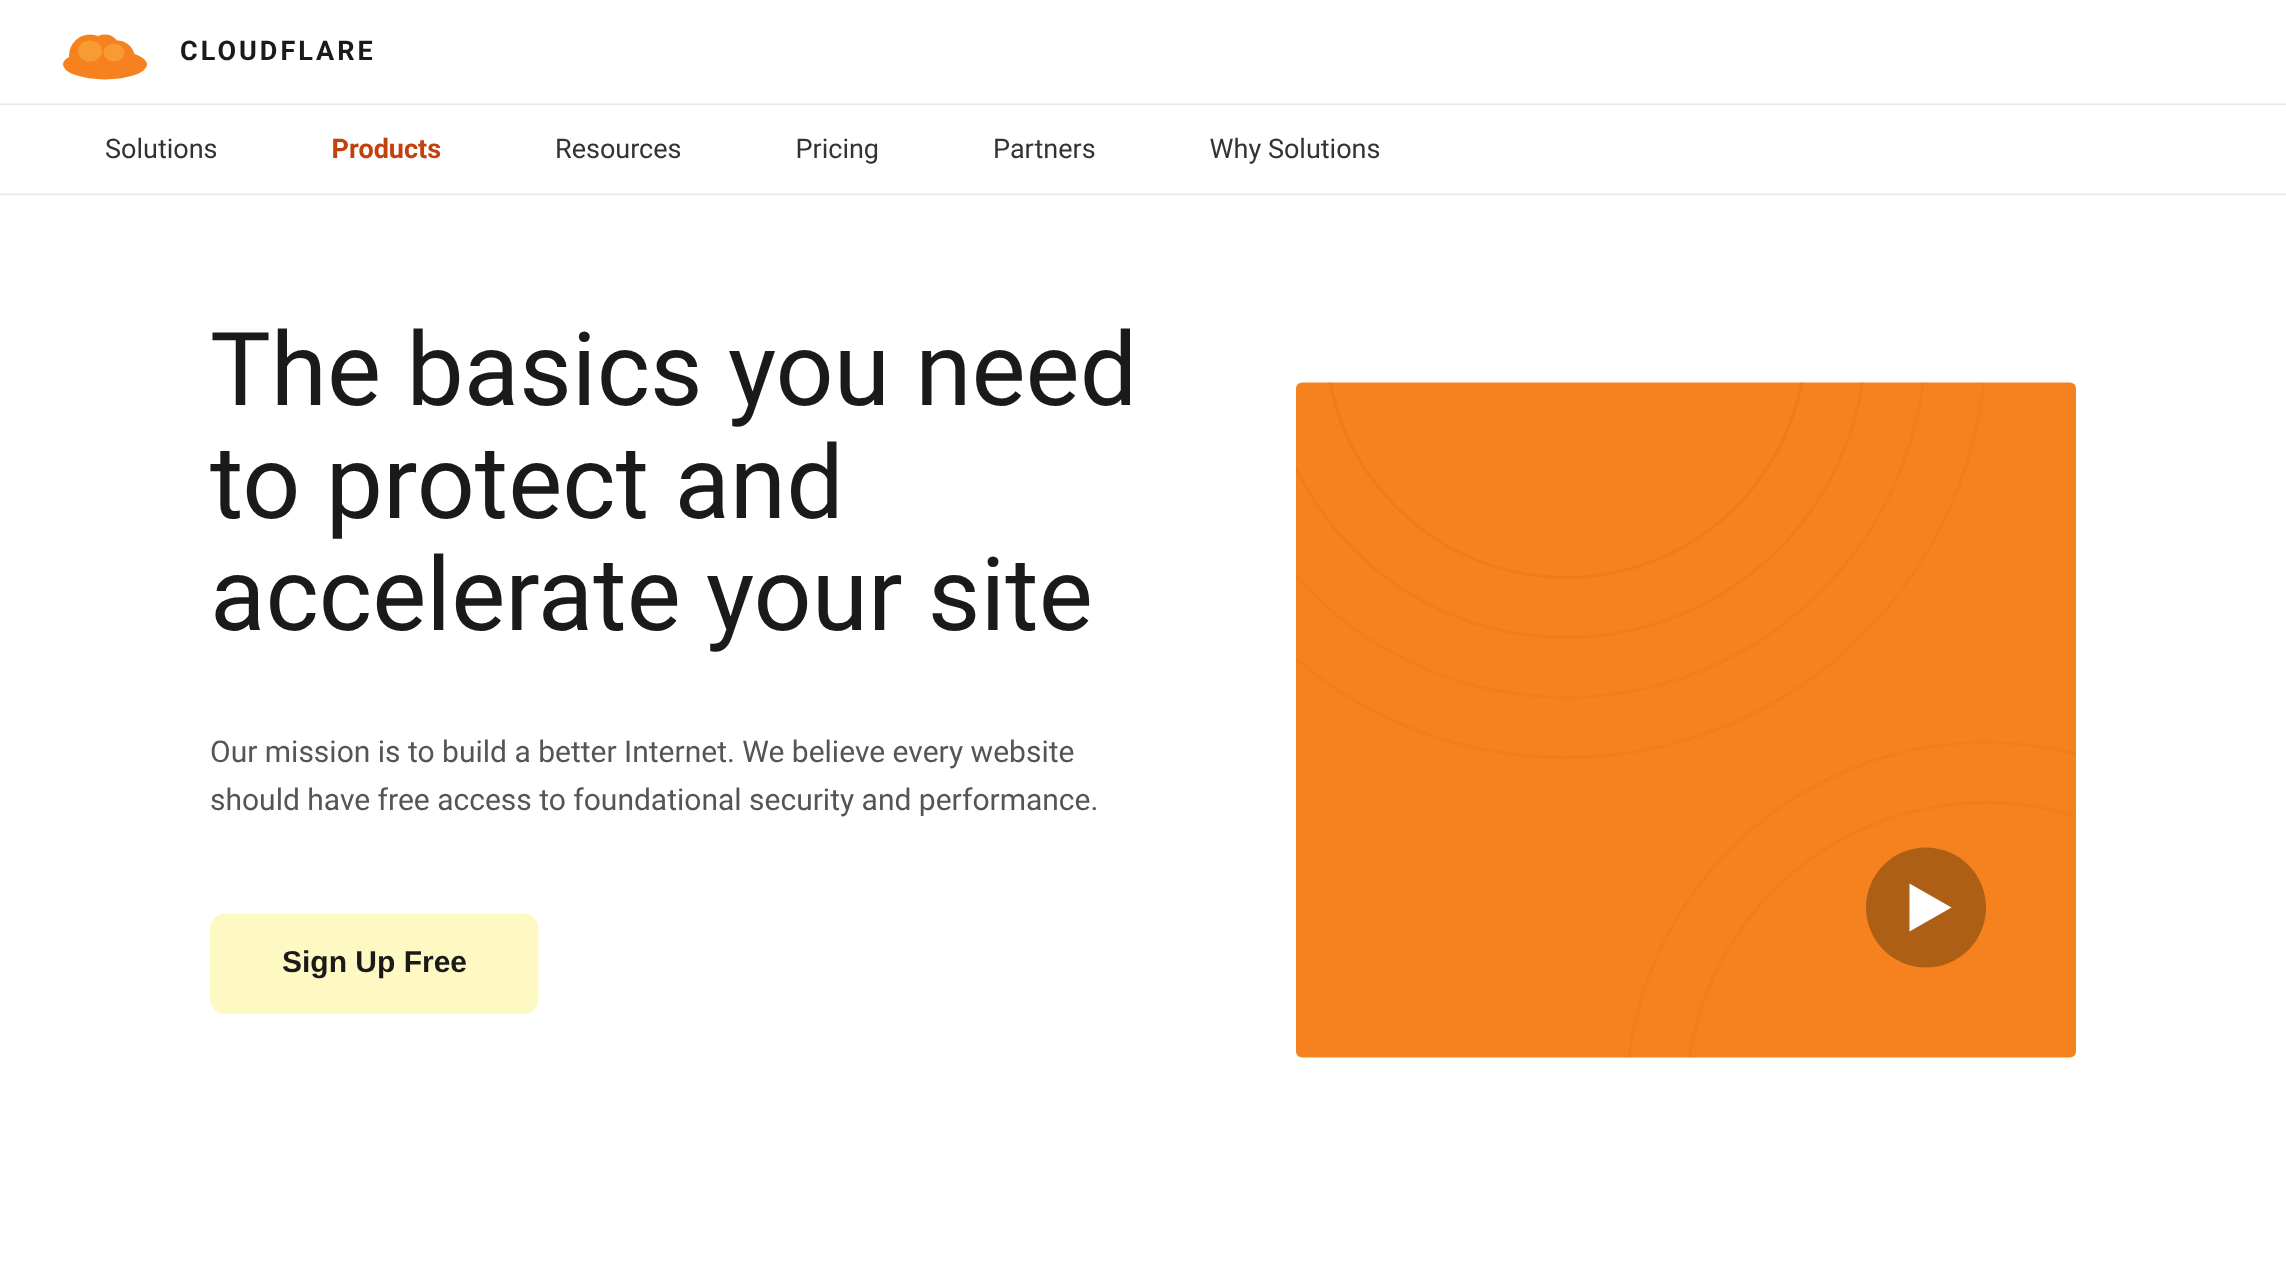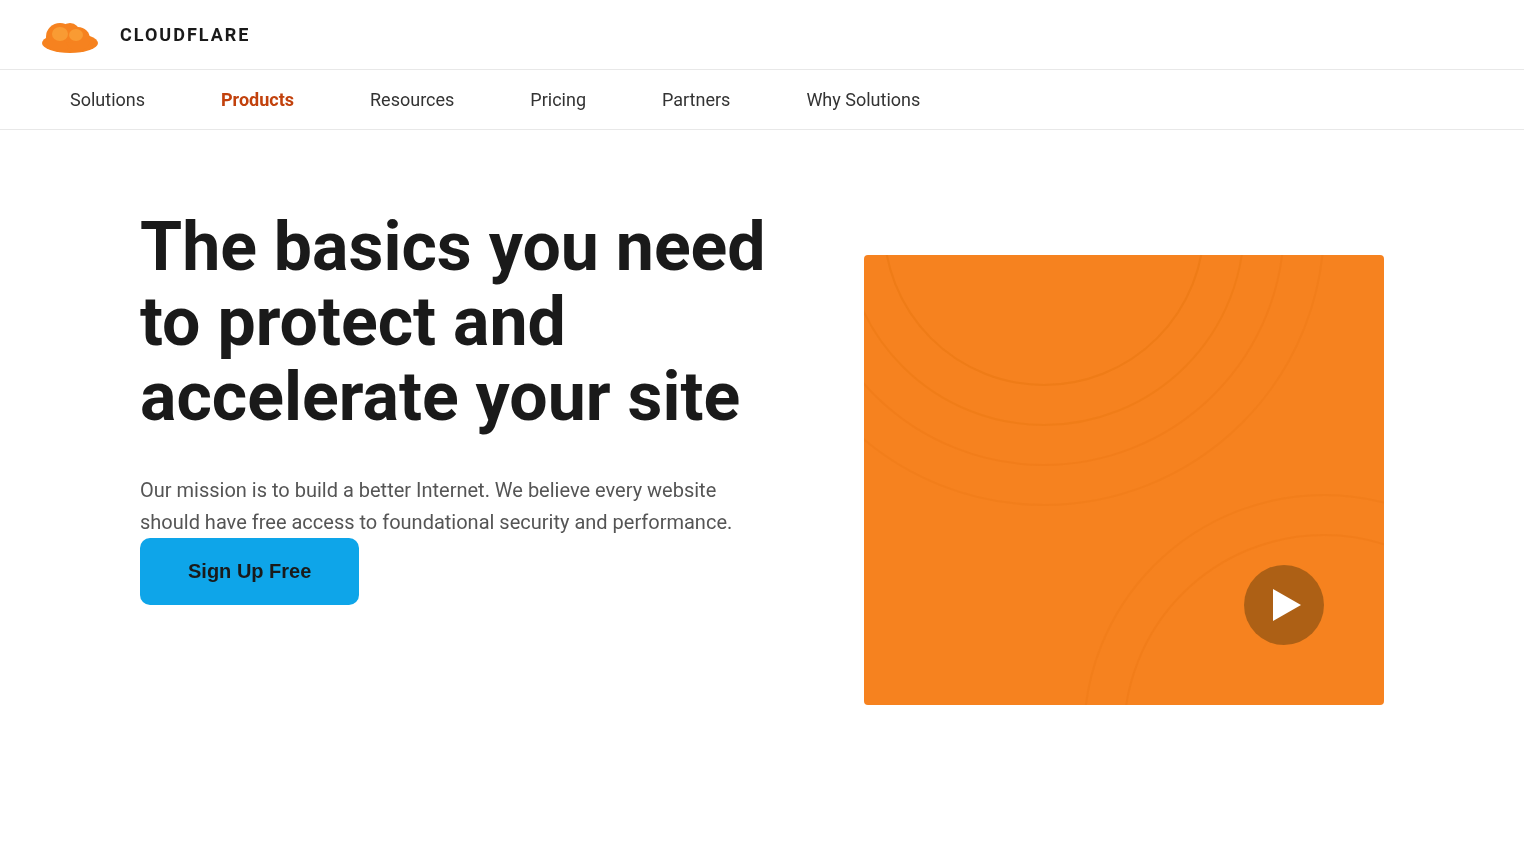--- a/index.html
+++ b/index.html
@@ -81,35 +81,36 @@
     }
 
     .hero-left {
       flex: 1;
       max-width: 800px;
       padding-right: 80px;
     }
 
     .hero-title {
       font-size: 68px;
-      font-weight: 700;
+      font-weight: 400;
       line-height: 1.1;
       color: #1a1a1a;
-      margin-bottom: 40px;
+      margin-bottom: 51px;
     }
 
     .hero-description {
       font-size: 20px;
       line-height: 1.6;
       color: #555;
       max-width: 620px;
+      margin-bottom: 60px;
     }
 
     .signup-btn {
-      background: #0ea5e9;
+      background: #fef9c3;
       color: #1a1a1a;
       border: none;
       border-radius: 10px;
       padding: 22px 48px;
       font-size: 20px;
       font-weight: 600;
       cursor: pointer;
       display: inline-block;
     }
 

